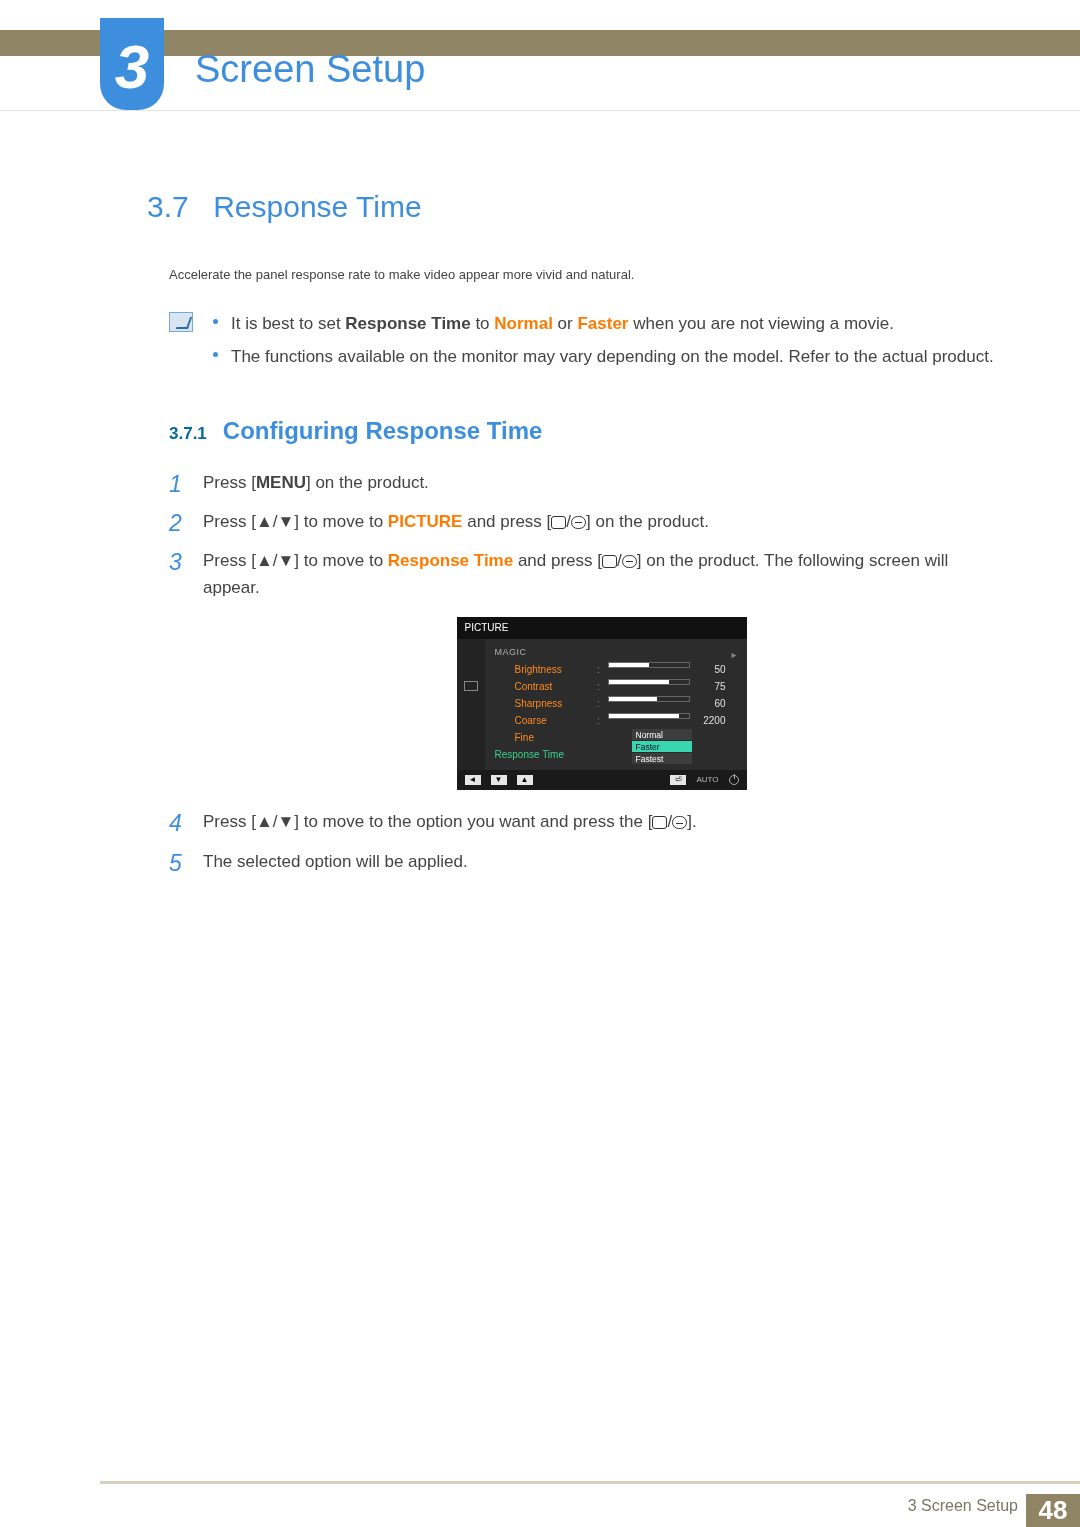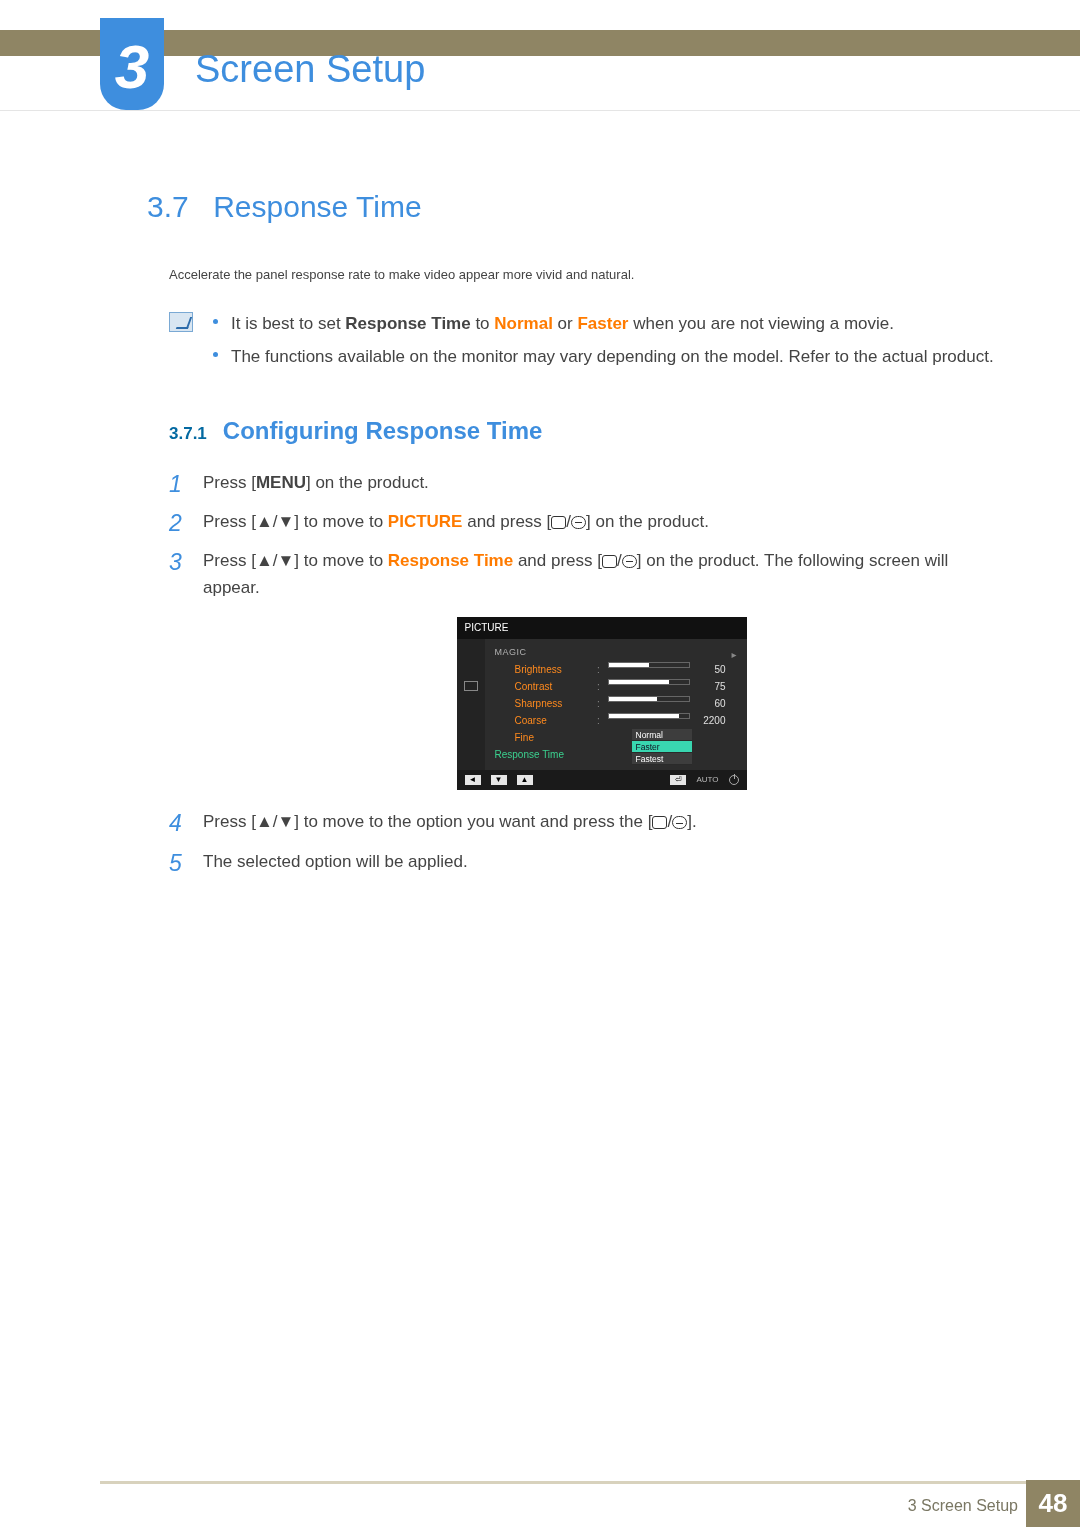--- a/index.html
+++ b/index.html
@@ -325,21 +325,21 @@
     right: 62px;
     bottom: 12px;
     color: #7a7763;
     font-size: 16px;
   }
   .footer-page {
     position: absolute;
     right: 0;
     bottom: 0;
     width: 54px;
-    height: 47px;
+    height: 33px;
     background: #8f8564;
     color: #fff;
     font-size: 26px;
     font-weight: bold;
     display: flex;
     align-items: center;
     justify-content: center;
   }
 </style>
 </head>

